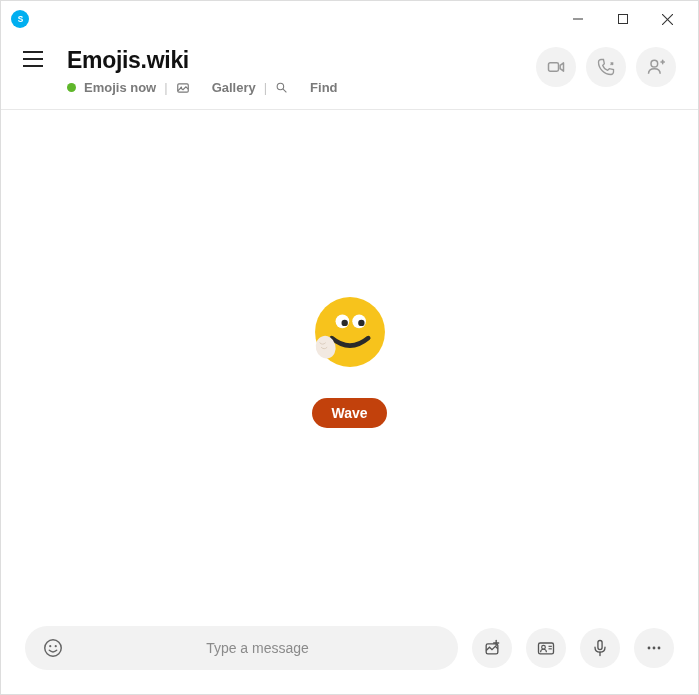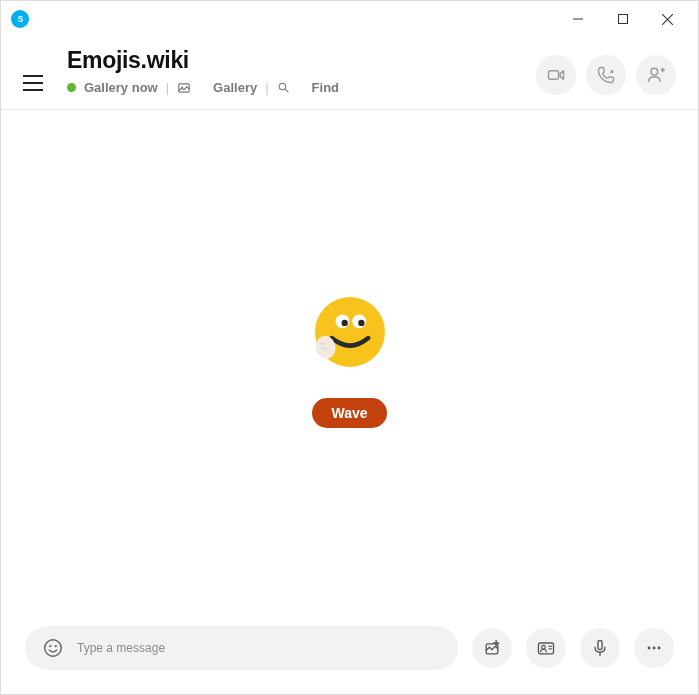--- a/index.html
+++ b/index.html
@@ -46,21 +46,21 @@
     .wc {
       width: 45px;
       height: 30px;
       display: flex;
       align-items: center;
       justify-content: center;
       color: #555;
     }
     .header {
       display: flex;
-      align-items: flex-end;
+      align-items: flex-start;
       padding: 10px 22px 14px 22px;
       border-bottom: 1px solid #e8e8e8;
     }
     .hamburger {
       width: 24px;
       display: flex;
       flex-direction: column;
       gap: 5px;
       margin-right: 20px;
       padding: 4px 0;
@@ -162,24 +162,25 @@
       display: flex;
       align-items: center;
       justify-content: center;
       color: #666;
     }
     .msg-input {
       flex: 1;
       border: none;
       background: transparent;
       outline: none;
-      font-size: 12px;
+      font-size: 14px;
       color: #0369a1;
       padding: 0 10px;
       font-family: inherit;
+      text-align: center;
     }
     .msg-input::placeholder {
       color: #8b8b8b;
     }
     .input-action {
       width: 40px;
       height: 40px;
       border-radius: 50%;
       background: #f2f2f2;
       display: flex;
@@ -222,21 +223,21 @@
 <div class="header">
   <div class="hamburger">
     <span></span>
       <span></span>
       <span></span>
   </div>
   <div class="chat-info">
     <div class="chat-title">Emojis.wiki</div>
     <div class="status-row">
       <span class="status-dot"></span>
-      <span>Gallery now</span>
+      <span>Emojis now</span>
       <span class="divider">|</span>
       <span class="status-item">
         <svg width="14" height="14" viewBox="0 0 24 24">
           <rect x="3" y="5" width="18" height="14" rx="2" fill="none" stroke="#7a7a7a" stroke-width="2"></rect>
           <circle cx="9" cy="11" r="1.5" fill="#7a7a7a"></circle>
           <path d="M3 17 L8 12 L12 15 L17 10 L21 14" fill="none" stroke="#7a7a7a" stroke-width="2"></path>
         </svg>
         <span>Gallery</span>
       </span>
       <span class="divider">|</span>

